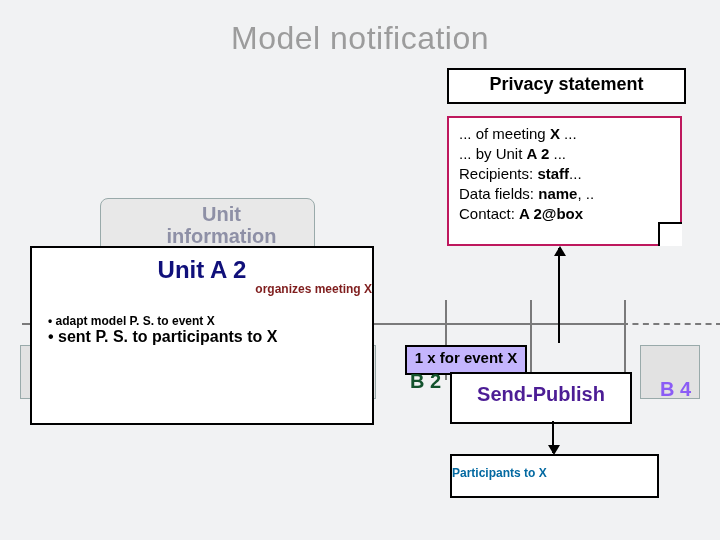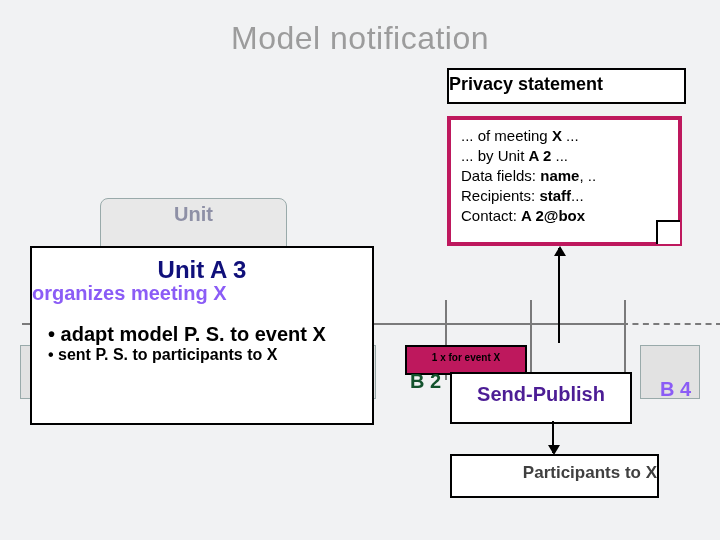--- a/index.html
+++ b/index.html
@@ -1,74 +1,75 @@
 <!DOCTYPE html>
 <html><head>
 <meta charset="utf-8">
 <style>
   html,body{margin:0;padding:0;width:720px;height:540px;background:#f1f2f3;font-family:Verdana,Geneva,sans-serif;position:relative;overflow:hidden}
   .title{position:absolute;top:20px;left:0;right:0;text-align:center;font-size:32px;color:#9c9c9c;letter-spacing:0.5px}
-  .priv-label{position:absolute;top:68px;left:447px;width:235px;height:32px;background:#fff;border:2px solid #000;font-weight:bold;font-size:18px;text-align:left;line-height:28px}
-  .note{position:absolute;top:116px;left:447px;width:235px;height:130px;background:#fff;border:4px solid #be185d;padding:6px 10px;font-size:15px;line-height:20px;box-sizing:border-box}
+  .priv-label{position:absolute;top:68px;left:447px;width:235px;height:32px;background:#fff;border:2px solid #000;font-weight:bold;font-size:18px;text-align:center;line-height:28px}
+  .note{position:absolute;top:116px;left:447px;width:235px;height:130px;background:#fff;border:2px solid #be185d;padding:6px 10px;font-size:15px;line-height:20px;box-sizing:border-box}
   .note b{font-weight:bold}
   .note-fold{position:absolute;right:-2px;bottom:-2px;width:22px;height:22px;background:#fff;border-top:2px solid #000;border-left:2px solid #000;transform-origin:top left}
-  .unit-ghost{position:absolute;top:198px;left:100px;width:185px;height:60px;background:#e8e8e8;border:1px solid #9aa;border-radius:8px;color:#8e90a6;text-align:center;font-weight:bold;font-size:20px;padding-top:4px;line-height:22px;}
+  .unit-ghost{position:absolute;top:198px;left:100px;width:185px;height:60px;background:#e8e8e8;border:1px solid #9aa;border-radius:8px;color:#8e90a6;text-align:center;font-weight:bold;font-size:20px;padding-top:4px;line-height:22px;padding-left:28px;}
   .hline{position:absolute;top:323px;left:22px;width:600px;height:0;border-top:2px solid #7a7a7a}
   .hline-dash{position:absolute;top:323px;left:622px;width:100px;height:0;border-top:2px dashed #7a7a7a}
   .vtick{position:absolute;top:300px;width:0;height:80px;border-left:2px solid #7a7a7a}
   .a1{position:absolute;top:345px;left:20px;width:58px;height:52px;background:#e2e2e2;border:1px solid #9aa}
   .a3{position:absolute;top:345px;left:316px;width:58px;height:52px;background:#e2e2e2;border:1px solid #9aa}
   .b2{position:absolute;top:370px;left:410px;font-weight:bold;font-size:20px;color:#14532d}
   .b4{position:absolute;top:378px;left:660px;font-weight:bold;font-size:20px;color:#8b5cf6}
   .b4box{position:absolute;top:345px;left:640px;width:58px;height:52px;background:#e2e2e2;border:1px solid #9aa}
   .unitA2{position:absolute;top:246px;left:30px;width:340px;height:175px;background:#fff;border:2px solid #000;}
   .unitA2 .hdr{font-weight:bold;font-size:24px;color:#10107a;text-align:center;margin-top:8px}
-  .unitA2 .sub{font-weight:bold;font-size:20px;color:#8b5cf6;text-align:left;margin-top:-2px}
-  .unitA2 .line{font-weight:bold;font-size:20px;margin-left:16px;margin-top:18px}
+  .unitA2 .sub{font-weight:bold;font-size:12px;color:#7f1d1d;text-align:right;margin-top:-2px}
+  .unitA2 .line{font-weight:bold;font-size:12px;margin-left:16px;margin-top:18px}
   .unitA2 .line2{font-weight:bold;font-size:16px;margin-left:16px;}
-  .evbox{position:absolute;top:345px;left:405px;width:118px;height:26px;background:#be185d;border:2px solid #000;font-size:10px;font-weight:bold;text-align:center;line-height:22px}
+  .evbox{position:absolute;top:345px;left:405px;width:118px;height:26px;background:#c4b5fd;border:2px solid #000;font-size:15px;font-weight:bold;text-align:center;line-height:22px}
   .sendbox{position:absolute;top:372px;left:450px;width:178px;height:48px;background:#fff;border:2px solid #000;font-size:20px;font-weight:bold;text-align:center;line-height:41px;color:#4c1d95}
-  .partbox{position:absolute;top:454px;left:450px;width:205px;height:40px;background:#fff;border:2px solid #000;font-size:17px;font-weight:bold;text-align:right;line-height:34px;color:#404040}
+  .partbox{position:absolute;top:454px;left:450px;width:205px;height:40px;background:#fff;border:2px solid #000;font-size:12px;font-weight:bold;text-align:left;line-height:34px;color:#0369a1}
   .arrow-up{position:absolute;left:558px;top:248px;width:0;height:95px;border-left:2px solid #000}
   .arrow-up:before{content:"";position:absolute;top:-2px;left:-6px;border-left:6px solid transparent;border-right:6px solid transparent;border-bottom:10px solid #000}
   .arrow-dn{position:absolute;left:552px;top:421px;width:0;height:32px;border-left:2px solid #000}
   .arrow-dn:before{content:"";position:absolute;bottom:-2px;left:-6px;border-left:6px solid transparent;border-right:6px solid transparent;border-top:10px solid #000}
 </style>
 </head>
 <body>
 
 <div class="title">Model notification</div>
 
 <div class="priv-label">Privacy statement</div>
 
 <div class="note">
   <div><span>... of meeting </span><b>X</b><span> ...</span></div>
   <div><span>... by Unit </span><b>A 2</b><span> ...</span></div>
+  <div><span>Recipients: </span><b>staff</b><span>...</span></div>
   <div><span>Data fields: </span><b>name</b><span>, ..</span></div>
-  <div><span>Recipients: </span><b>staff</b><span>...</span></div>
   <div><span>Contact: </span><b>A 2@box</b></div>
   <div class="note-fold"></div>
 </div>
 
 <div class="unit-ghost">
   <div>Unit</div>
+  <div>information</div>
 </div>
 
 <div class="hline"></div>
 <div class="hline-dash"></div>
 <div class="vtick" style="left:445px"></div>
 <div class="vtick" style="left:530px"></div>
 <div class="vtick" style="left:624px"></div>
 
 <div class="a1"></div>
 <div class="a3"></div>
 <div class="b4box"></div>
 
 <div class="unitA2">
-  <div class="hdr">Unit A 3</div>
+  <div class="hdr">Unit A 2</div>
   <div class="sub">organizes meeting X</div>
   <div class="line">• adapt model P. S. to event  X</div>
   <div class="line2">• sent P. S. to participants to X</div>
 </div>
 
 <div class="evbox">1 x for event X</div>
 <div class="b2">B 2</div>
 <div class="sendbox">Send-Publish</div>
 <div class="b4">B 4</div>
 <div class="partbox">Participants to X</div>

